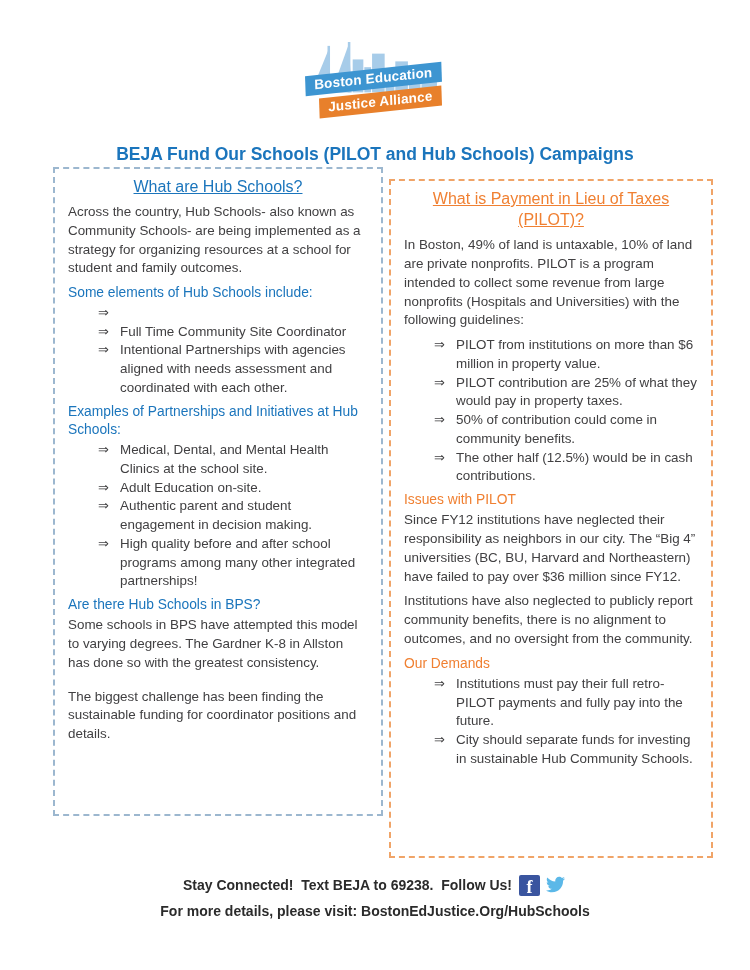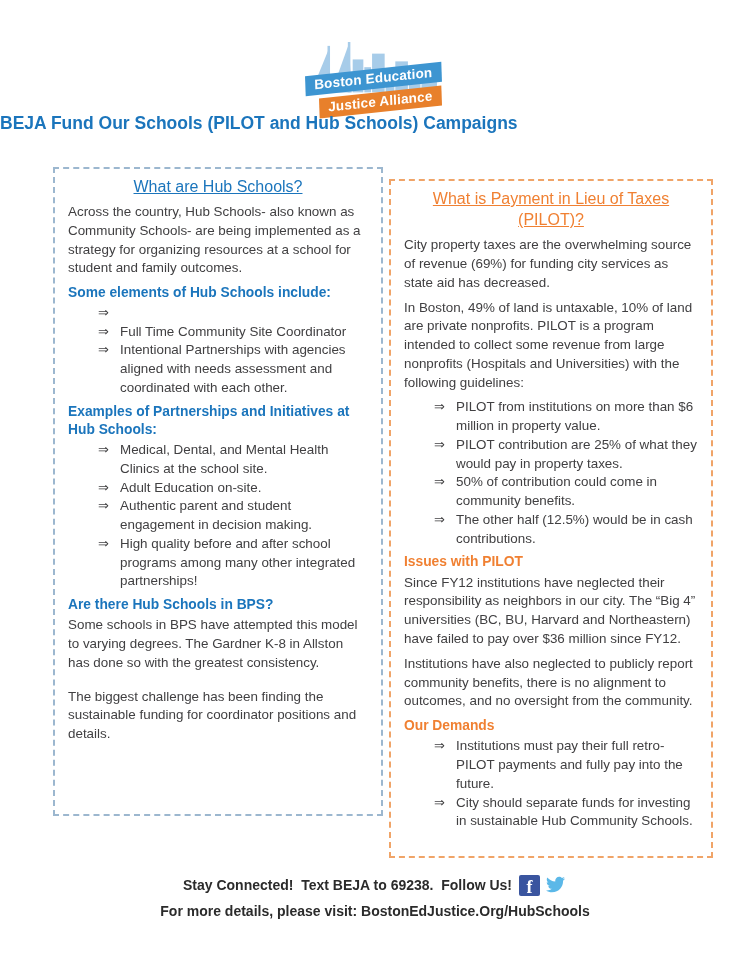--- a/index.html
+++ b/index.html
@@ -15,39 +15,39 @@
   .logo { position:absolute; top:42px; left:50%; transform:translateX(-50%);
           width:156px; height:86px; }
   .skyline { position:absolute; top:0; left:8px; width:138px; height:62px; }
   .banner { position:absolute; color:#fff; font-weight:700; font-size:13.5px;
             padding:2px 9px 3px; white-space:nowrap; letter-spacing:.2px;
             transform:rotate(-6deg) skewX(-4deg); }
   .banner.blue   { background:var(--logo-banner-blue);   top:27px; left:8px;  z-index:2; }
   .banner.orange { background:var(--logo-banner-orange); top:50px; left:22px; z-index:3; }
 
   
-  .page-title { position:absolute; top:113px; left:0; width:100%;
-                text-align:left; font-size:17.5px; font-weight:700;
+  .page-title { position:absolute; top:144px; left:0; width:100%;
+                text-align:center; font-size:17.5px; font-weight:700;
                 color:var(--blue); }
 
   
   .box { position:absolute; box-sizing:border-box; overflow:hidden;
          padding:5px 13px 8px; font-size:13.4px; line-height:1.4; }
   .box.left  { left:53px;  top:167px; width:330px; height:649px;
                border:2px dashed var(--left-border); }
   .box.right { left:389px; top:179px; width:324px; height:679px;
                border:2px dashed var(--right-border); }
 
   .box-title { text-align:center; font-weight:400; font-size:16px;
                text-decoration:underline; margin:2px 0 6px; line-height:1.32; }
   .box.left  .box-title { color:var(--blue); }
   .box.right .box-title { color:var(--orange); }
 
   .para    { margin:0 0 6px; }
-  .subhead { font-weight:700; font-size:13.8px; margin:1px 0 2px; line-height:1.32; }
+  .subhead { font-weight:400; font-size:13.8px; margin:1px 0 2px; line-height:1.32; }
   .accent-blue   { color:var(--blue); }
   .accent-orange { color:var(--orange); }
 
   .bullets { margin:0 0 5px; }
   .bullet  { display:flex; padding-left:30px; }
   .bullet .arrow { flex:0 0 22px; font-family:"DejaVu Sans", sans-serif;
                    font-size:13px; }
   .box.left .content > .para:last-child { margin-top:15px; }
 
   
@@ -129,21 +129,20 @@
         </div>
         <div class="subhead accent-blue">Are there Hub Schools in BPS?</div>
         <div class="para">Some schools in BPS have attempted this model to varying degrees. The Gardner K-8 in Allston has done so with the greatest consistency.</div>
         <div class="para">The biggest challenge has been finding the sustainable funding for coordinator positions and details.</div>
       </div>
   </div>
 
   <div class="box right">
     <div class="box-title">What is Payment in Lieu of Taxes (PILOT)?</div>
     <div class="content">
-        <div class="para">City property taxes are the overwhelming source of revenue (69%) for funding city services as state aid has decreased.</div>
         <div class="para">In Boston, 49% of land is untaxable, 10% of land are private nonprofits. PILOT is a program intended to collect some revenue from large nonprofits (Hospitals and Universities) with the following guidelines:</div>
         <div class="bullets">
           <div class="bullet">
             <span class="arrow">⇒</span>
             <span>PILOT from institutions on more than $6 million in property value.</span>
           </div>
           <div class="bullet">
             <span class="arrow">⇒</span>
             <span>PILOT contribution are 25% of what they would pay in property taxes.</span>
           </div>

